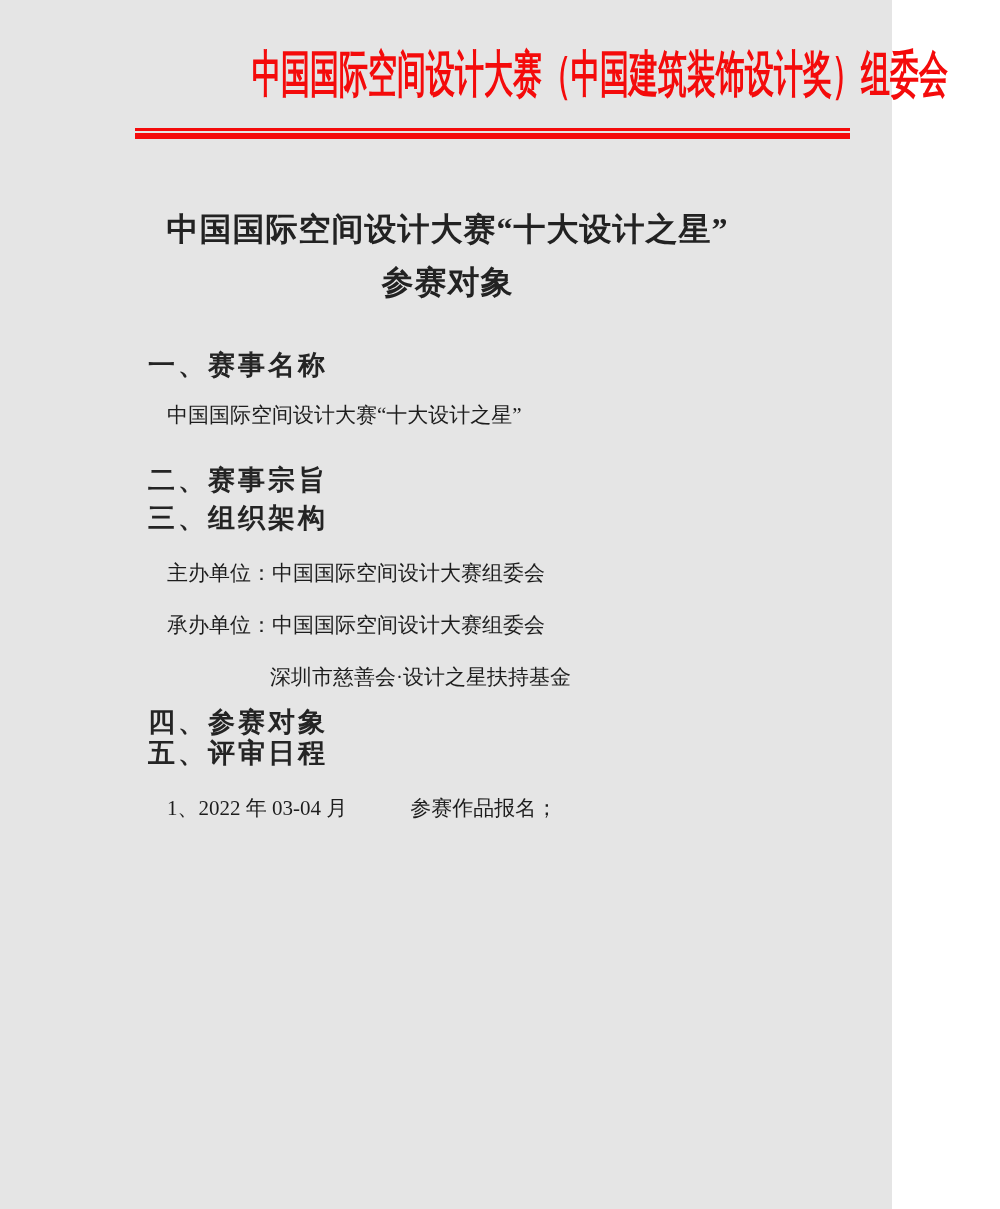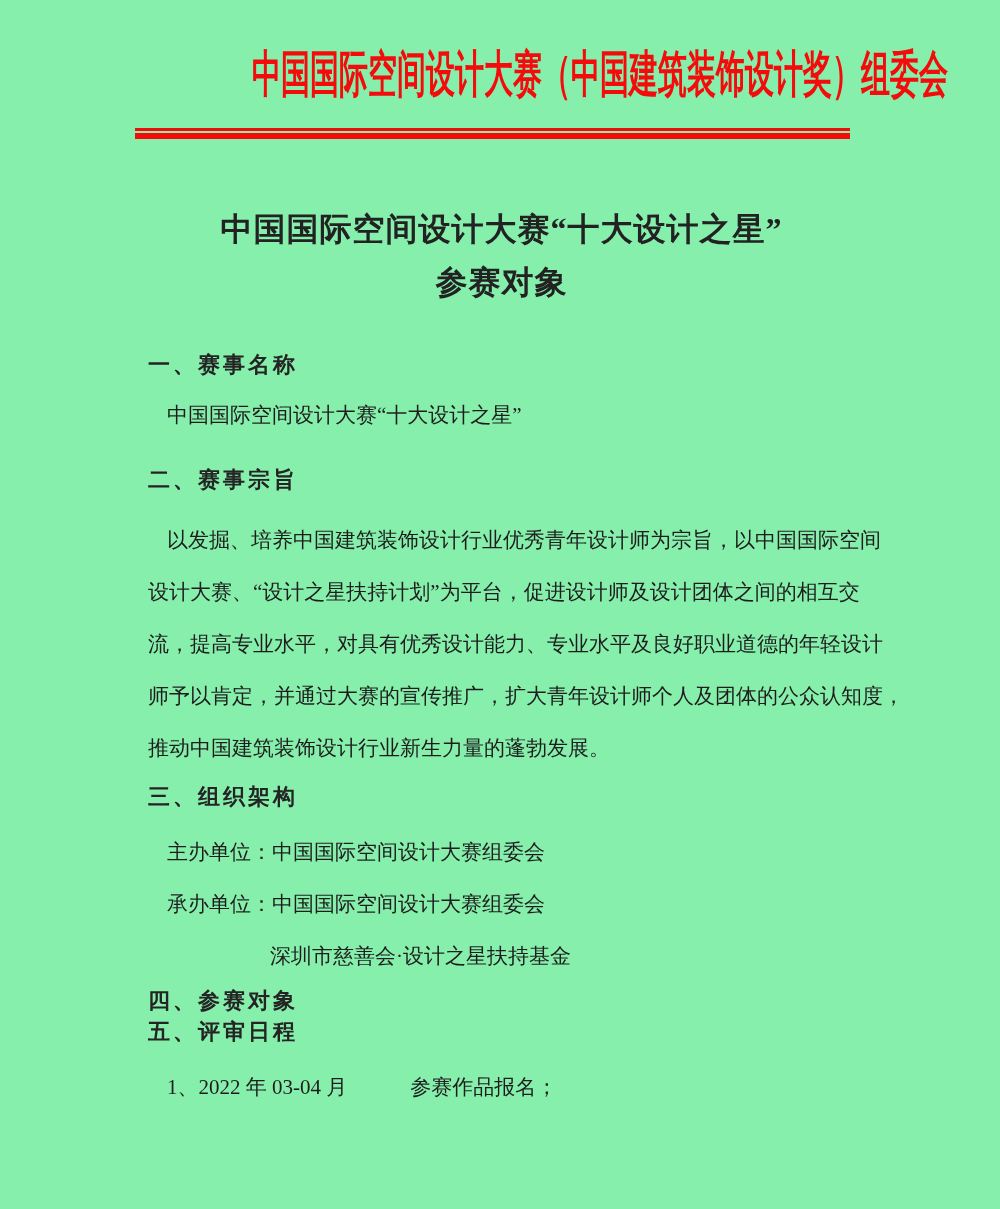--- a/index.html
+++ b/index.html
@@ -5,21 +5,21 @@
   :root { --red: #f40b0b; --ink: #1f1f1f; }
   * { box-sizing: border-box; }
   html, body { margin: 0; padding: 0; }
   body {
     width: 1000px; height: 1209px;
     background: #ffffff;
     overflow: hidden;
     color: var(--ink);
     font-family: "Liberation Serif", "DejaVu Serif", serif;
   }
-  .page { position: relative; width: 1000px; height: 1209px; background: #86efac; }
+  .page { position: relative; width: 892px; height: 1209px; background: #e5e5e5; }
 
   
   .letterhead { padding-top: 44px; text-align: center; }
   .lh-title {
     display: inline-block;
     white-space: nowrap;
     font-size: 50px;
     line-height: 60px;
     font-weight: bold;
     color: var(--red);
@@ -43,21 +43,21 @@
     line-height: 53px;
     letter-spacing: 1px;
     color: #222;
   }
   .doc-title span { display: block; }
 
   .sec-h {
     margin: 0;
     font-family: "Liberation Sans", "DejaVu Sans", sans-serif;
     font-weight: bold;
-    font-size: 22px;
+    font-size: 27px;
     line-height: 30px;
     letter-spacing: 3px;
     color: #242424;
   }
 
   .bp {
     margin: 0;
     font-size: 21px;
     line-height: 52px;
     white-space: pre;          
@@ -87,25 +87,20 @@
       <span>参赛对象</span>
     </h1>
 
     <section>
       <h2 class="sec-h" style="margin-top:41px">一、赛事名称</h2>
       <p class="bp ind" style="margin-top:9px">中国国际空间设计大赛“十大设计之星”</p>
     </section>
 
     <section>
       <h2 class="sec-h" style="margin-top:24px">二、赛事宗旨</h2>
-      <p class="bp ind" style="margin-top:19px">以发掘、培养中国建筑装饰设计行业优秀青年设计师为宗旨，以中国国际空间
-设计大赛、“设计之星扶持计划”为平台，促进设计师及设计团体之间的相互交
-流，提高专业水平，对具有优秀设计能力、专业水平及良好职业道德的年轻设计
-师予以肯定，并通过大赛的宣传推广，扩大青年设计师个人及团体的公众认知度，
-推动中国建筑装饰设计行业新生力量的蓬勃发展。</p>
     </section>
 
     <section>
       <h2 class="sec-h" style="margin-top:8px">三、组织架构</h2>
       <p class="bp ind" style="margin-top:14px">主办单位：中国国际空间设计大赛组委会</p>
       <p class="bp ind">承办单位：中国国际空间设计大赛组委会</p>
       <p class="bp ind-deep">深圳市慈善会·设计之星扶持基金</p>
     </section>
 
     <section>

